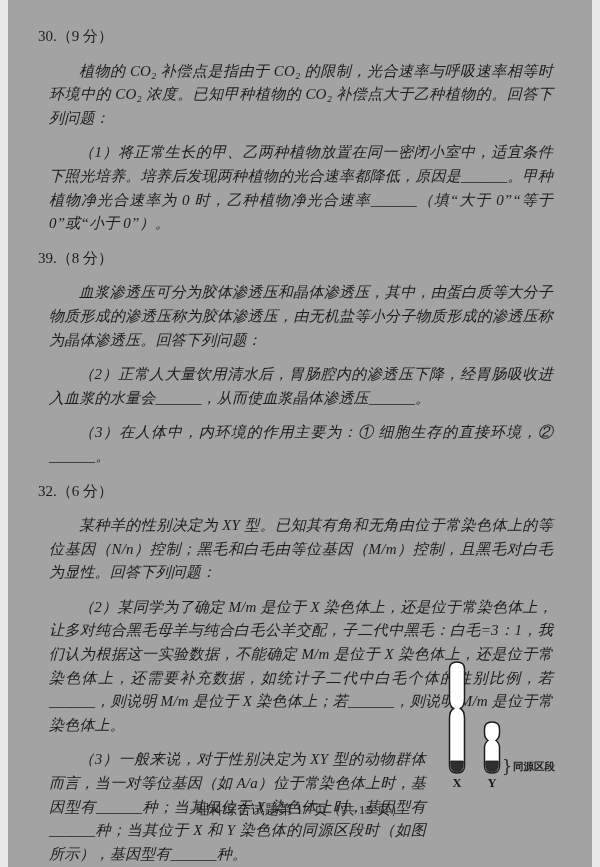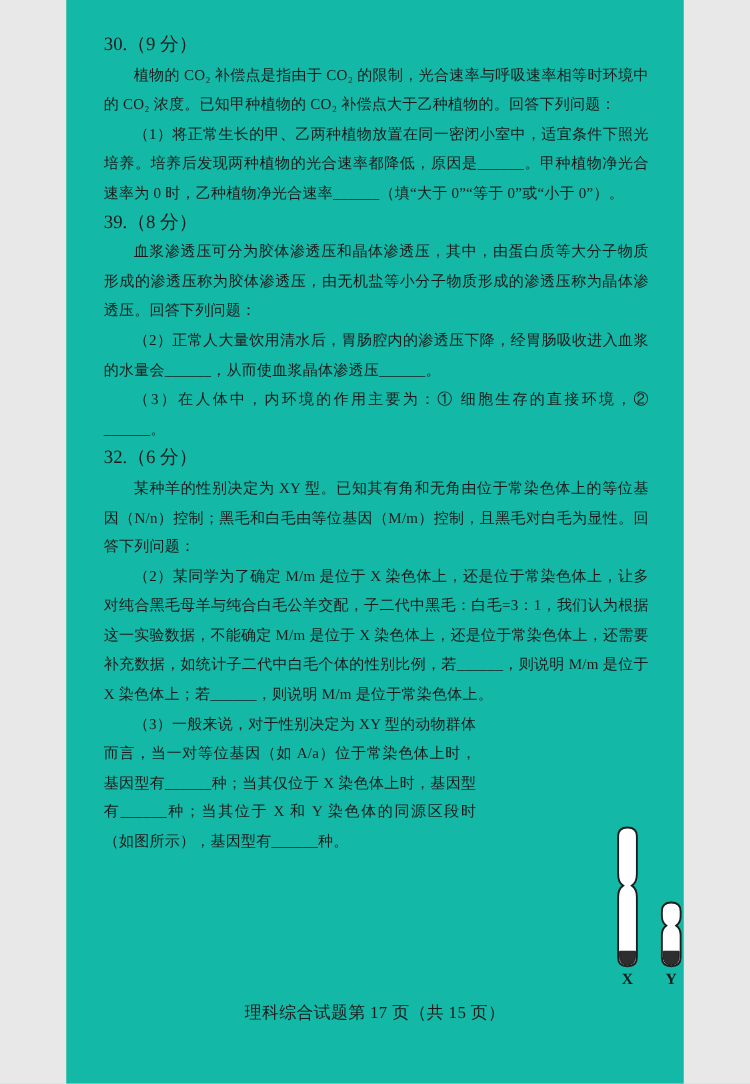--- a/index.html
+++ b/index.html
@@ -1,44 +1,45 @@
 <!DOCTYPE html>
 <html><head>
 <meta charset="utf-8">
 <style>
   html, body { margin: 0; padding: 0; background: #e8e8e8; }
   .page {
     position: relative;
-    width: 494px;
+    width: 584px;
     height: 867px;
     margin: 0 auto;
-    background: #14b8a6;
+    background: #a3a3a3;
     font-family: "Liberation Serif", "DejaVu Serif", serif;
     color: #1b1b1b;
     overflow: hidden;
   }
   .content {
     position: absolute;
     left: 30px;
     right: 28px;
     top: 25px;
   }
   .qnum {
     font-size: 15px;
     line-height: 23.6px;
     text-align: left;
     margin: 0;
   }
   p.para {
-    margin: 0;
-    font-size: 12px;
+    margin: 11px;
+    font-size: 15px;
     line-height: 23.6px;
     text-align: justify;
     text-indent: 2em;
     letter-spacing: 0.2px;
+    font-style: italic;
   }
   p.para.narrow {
     margin-right: 138px; 
   }
   .figure {
     position: absolute;
     left: 434px;
     top: 654px;
     width: 160px;
     height: 152px;

